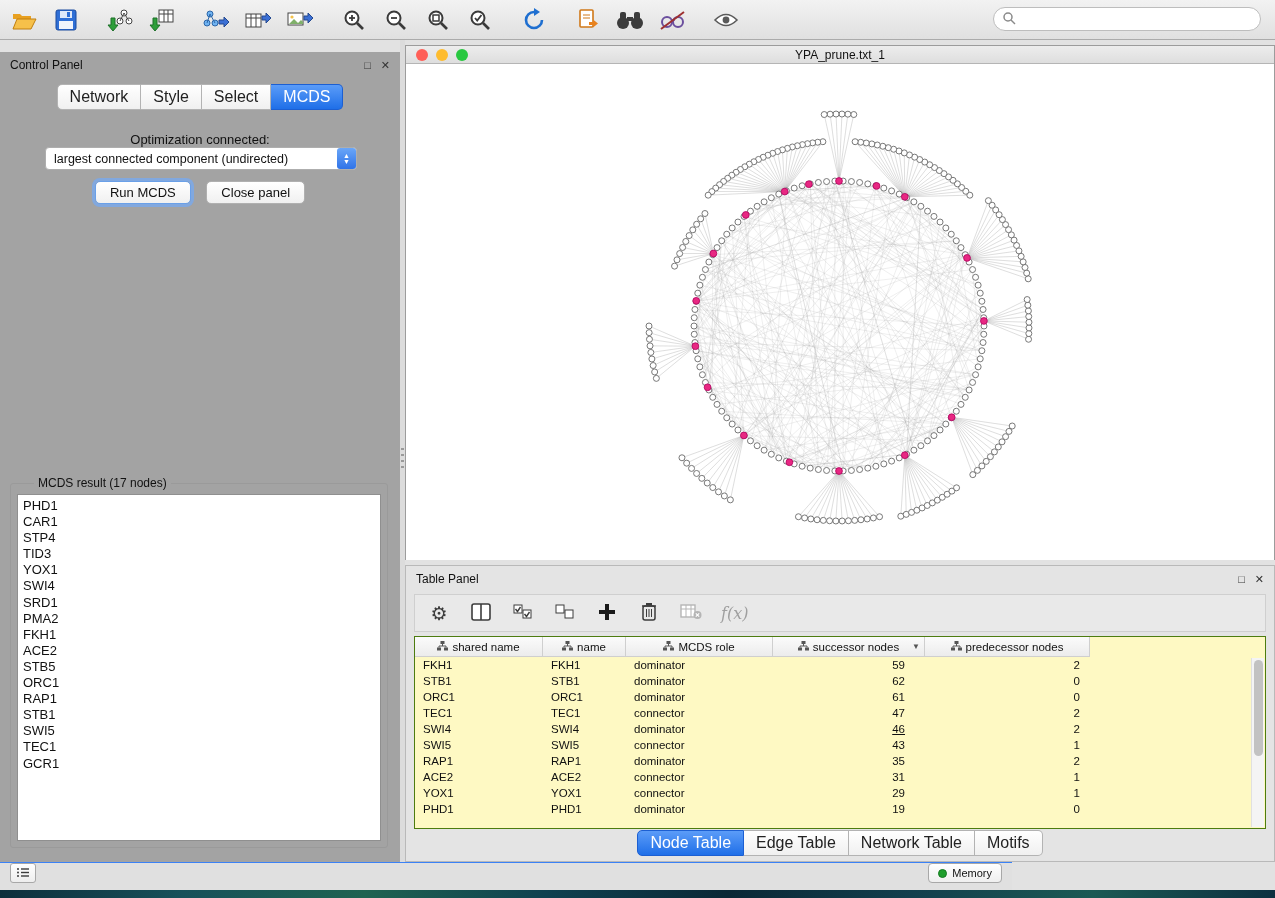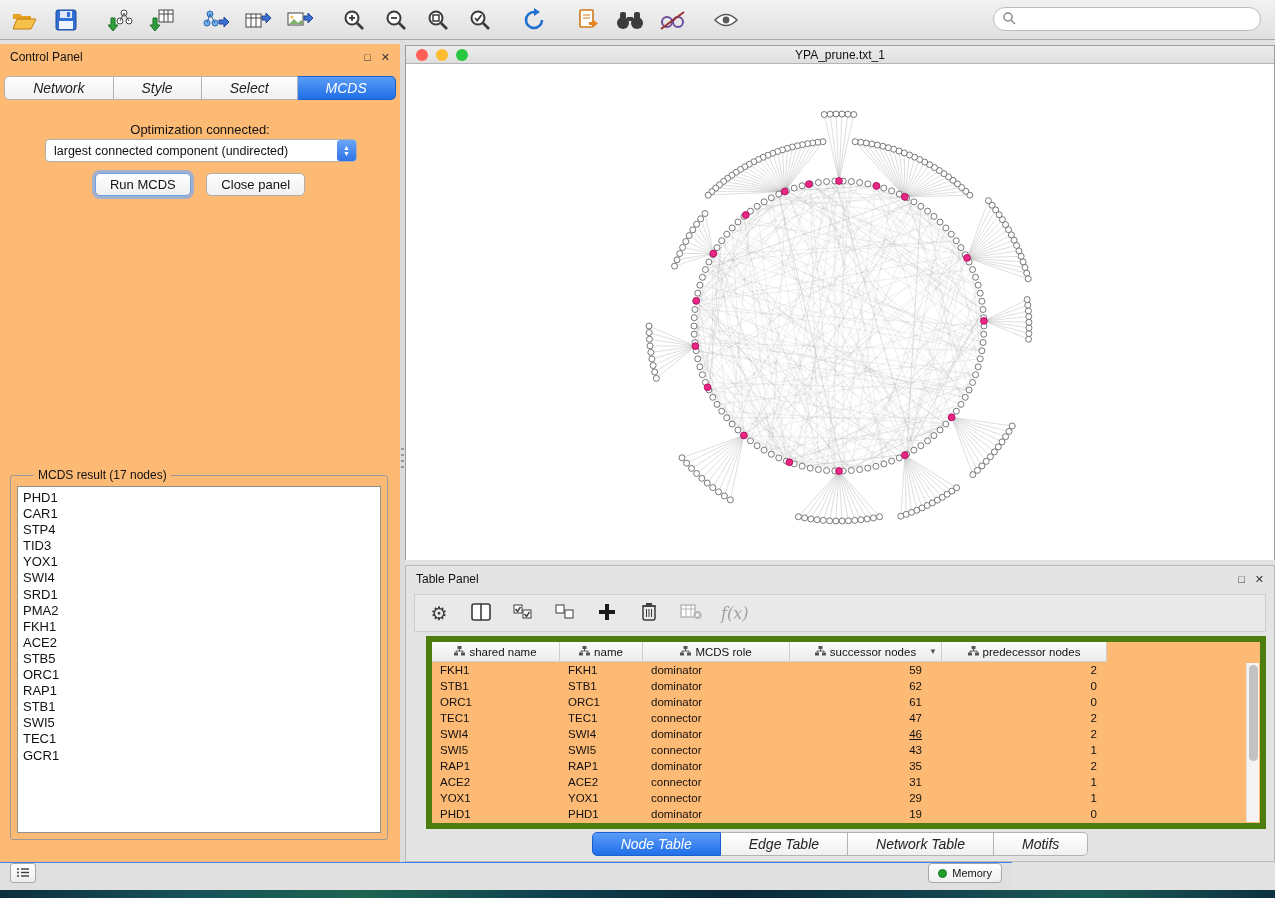--- a/index.html
+++ b/index.html
@@ -14,27 +14,27 @@
   .tb-btn { width:28px; height:28px; display:flex; align-items:center; justify-content:center; border-radius:4px; cursor:default; }
   .tb-btn svg { display:block; }
   .searchbox { position:absolute; right:14px; top:7px; width:268px; height:24px; background:#fff;
     border:1px solid #bdbdbd; border-radius:12px; display:flex; align-items:center; padding:0 8px; gap:5px; }
   .searchbox input { border:none; outline:none; flex:1; font-size:12px; background:transparent; }
 
   
   .workspace { position:absolute; left:0; top:40px; width:1275px; height:822px; }
 
   
-  .control-panel { position:absolute; left:0; top:4px; width:400px; height:822px; background:#fdba74; }
+  .control-panel { position:absolute; left:0; top:12px; width:400px; height:822px; background:#a3a3a3; }
   .panel-head { height:26px; display:flex; align-items:center; padding:0 10px; font-size:12px; }
   .panel-head .spacer { flex:1; }
   .panel-head .wbtn { font-size:11px; color:#333; margin-left:10px; cursor:default; line-height:1; }
   .seg { display:inline-flex; }
-  .seg .tab { padding:3px 28px; font-size:14px; border:1px solid #b3b3b3; border-left:none;
-    background:linear-gradient(#ffffff,#f0f0f0); color:#222; cursor:default; white-space:nowrap;font-style:italic; }
+  .seg .tab { padding:3px 12px; font-size:16px; border:1px solid #b3b3b3; border-left:none;
+    background:linear-gradient(#ffffff,#f0f0f0); color:#222; cursor:default; white-space:nowrap; }
   .seg .tab:first-child { border-left:1px solid #b3b3b3; border-radius:5px 0 0 5px; }
   .seg .tab:last-child { border-radius:0 5px 5px 0; }
   .seg .tab.active { background:linear-gradient(#5b9cf8,#1f6fe8); border-color:#1c5fd2; color:#fff; }
   .cp-tabs-row { text-align:center; margin-top:6px; }
   .opt-label { text-align:center; margin-top:22px; font-size:13px; }
   .opt-select { position:absolute; left:45px; top:95px; width:312px; height:23px; background:#fff;
     border:1px solid #aeaeae; border-radius:4px; display:flex; align-items:center; font-size:12.5px; cursor:default; }
   .opt-select .val { flex:1; padding:0 8px; white-space:nowrap; overflow:hidden; }
   .opt-select .stepper { width:19px; height:21px; border-radius:3px; background:linear-gradient(#6aa6f8,#2f73e8);
     display:flex; flex-direction:column; align-items:center; justify-content:center; color:#fff; font-size:7px; line-height:6px; }
@@ -62,21 +62,21 @@
   .light { width:12px; height:12px; border-radius:50%; }
   .net-canvas { position:relative; width:100%; height:496px; background:#fff; overflow:hidden; }
 
   
   .table-panel { position:absolute; left:405px; top:525px; width:870px; height:297px; background:#e4e4e4; border:1px solid #b9b9b9; }
   .tp-toolbar { position:absolute; left:8px; top:28px; right:8px; height:38px; background:#e9e9e9;
     border:1px solid #cfcfcf; display:flex; align-items:center; gap:18px; padding:0 12px; }
   .tp-toolbar .tbi { display:flex; align-items:center; justify-content:center; width:24px; height:24px; cursor:default; }
   .gear-glyph { font-size:19px; color:#3c3c3c; }
   .fx { font-family:"DejaVu Serif", serif; font-style:italic; font-size:16px; color:#9f9f9f; }
-  .tbl-area { position:absolute; left:8px; top:70px; right:8px; bottom:32px; background:#fdba74; border:6px solid #4d7c0f; overflow:hidden;margin-left:12px; }
+  .tbl-area { position:absolute; left:8px; top:70px; right:8px; bottom:32px; background:#fef9c3; border:1px solid #4d7c0f; overflow:hidden; }
   .tbl-header { display:flex; height:20px; }
   .tbl-hcell { display:flex; align-items:center; justify-content:center; gap:4px; font-size:11.5px;
     background:linear-gradient(#fbfbfb,#ececec); border-right:1px solid #cfcfcf; border-bottom:1px solid #cfcfcf;
     position:relative; cursor:default; }
   .tbl-hcell .colicon { flex:none; }
   .tbl-hcell .sort { position:absolute; right:4px; font-size:8px; color:#555; }
   .tbl-row { display:flex; height:16px; cursor:default; }
   .tbl-cell { font-size:11.5px; line-height:16px; white-space:nowrap; overflow:hidden; }
   .vscroll { position:absolute; right:1px; top:21px; bottom:1px; width:13px; background:#f4f4f4; border-left:1px solid #e0e0e0; }
   .vscroll .thumb { position:absolute; left:2px; top:2px; width:9px; height:96px; background:#c2c2c2; border-radius:5px; }

